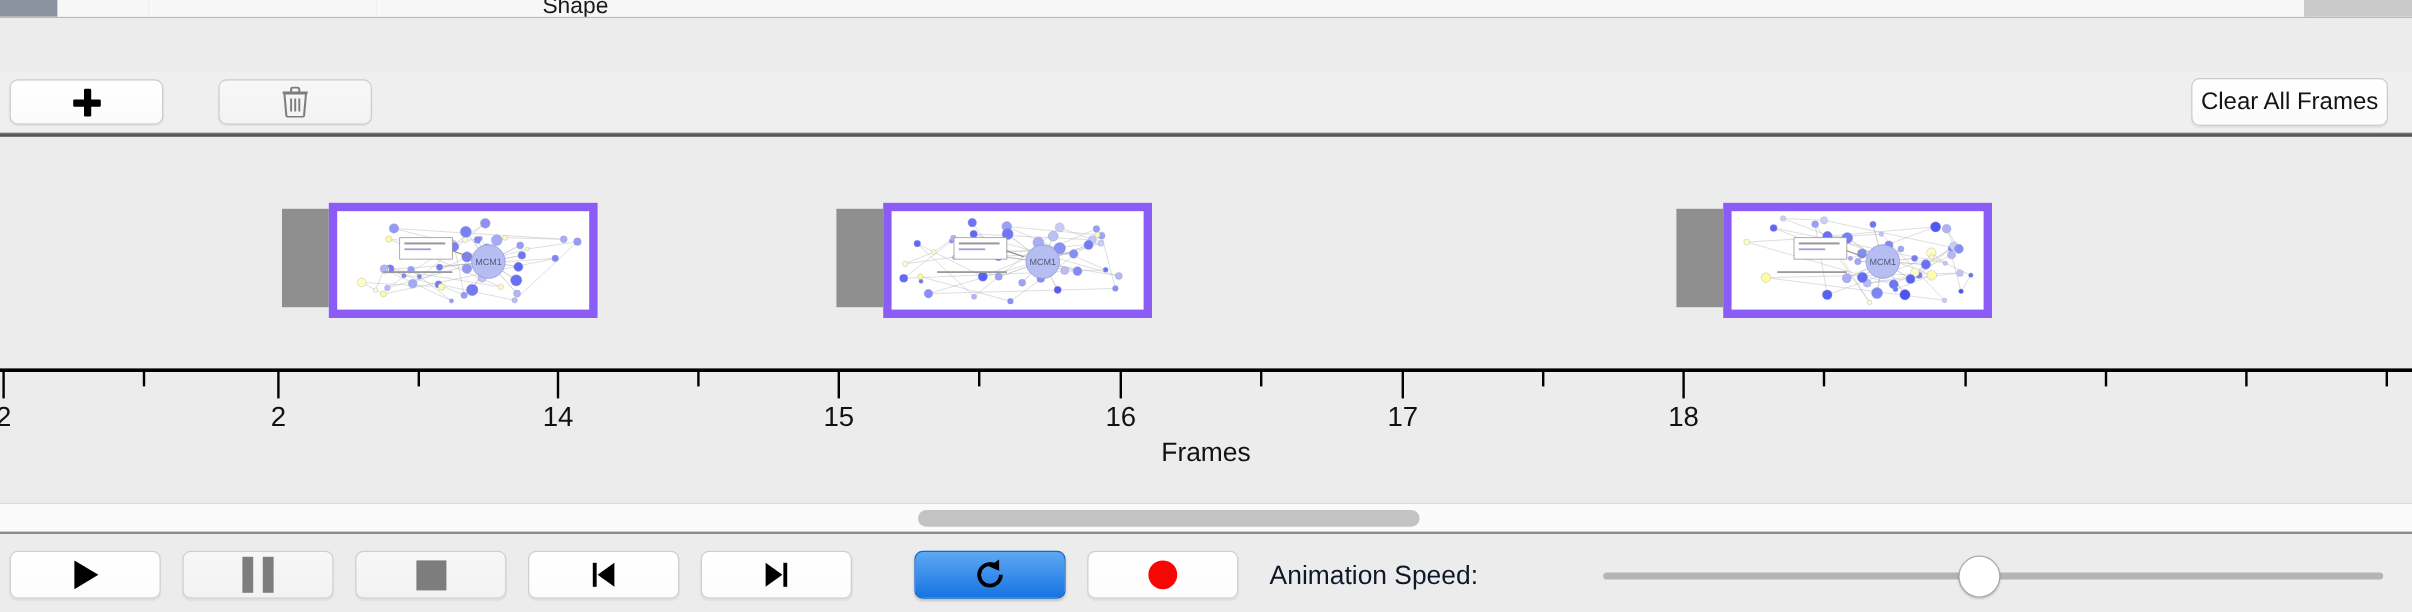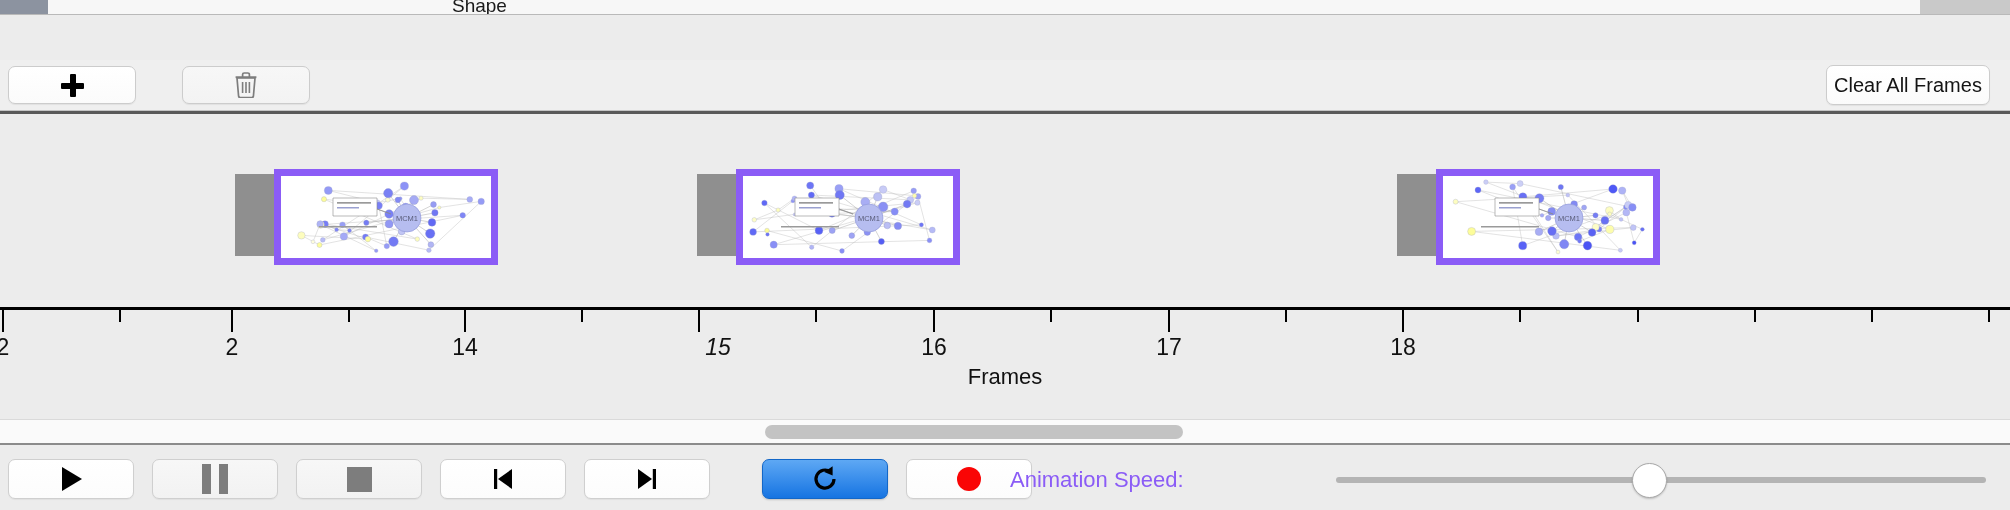--- a/index.html
+++ b/index.html
@@ -240,23 +240,23 @@
   .cb-play   { left: 8px;   width: 126px; }
   .cb-pause  { left: 152px; width: 126px; }
   .cb-stop   { left: 296px; width: 126px; }
   .cb-prev   { left: 440px; width: 126px; }
   .cb-next   { left: 584px; width: 126px; }
   .cb-loop   { left: 762px; width: 126px; }
   .cb-record { left: 906px; width: 126px; }
 
   .speed-label {
     position: absolute;
-    left: 1010px; top: 20px;
+    left: 1058px; top: 20px;
     font-size: 22px;
-    color: #8b5cf6;
+    color: #0f172a;
     white-space: nowrap;
   }
 
   .slider {
     position: absolute;
     left: 1336px; top: 30px;
     width: 650px; height: 6px;
   }
   .slider-track {
     position: absolute;
@@ -622,21 +622,21 @@
         <div class="tick major" style="left: 2px;"></div>
         <div class="tick-label" style="left: 3px;">2</div>
         <div class="tick minor" style="left: 119px;"></div>
         <div class="tick major" style="left: 231px;"></div>
         <div class="tick-label" style="left: 232px;">2</div>
         <div class="tick minor" style="left: 348px;"></div>
         <div class="tick major" style="left: 464px;"></div>
         <div class="tick-label" style="left: 465px;">14</div>
         <div class="tick minor" style="left: 581px;"></div>
         <div class="tick major" style="left: 698px;"></div>
-        <div class="tick-label" style="left: 718px; font-style: italic;">15</div>
+        <div class="tick-label" style="left: 699px;">15</div>
         <div class="tick minor" style="left: 815px;"></div>
         <div class="tick major" style="left: 933px;"></div>
         <div class="tick-label" style="left: 934px;">16</div>
         <div class="tick minor" style="left: 1050px;"></div>
         <div class="tick major" style="left: 1168px;"></div>
         <div class="tick-label" style="left: 1169px;">17</div>
         <div class="tick minor" style="left: 1285px;"></div>
         <div class="tick major" style="left: 1402px;"></div>
         <div class="tick-label" style="left: 1403px;">18</div>
         <div class="tick minor" style="left: 1519px;"></div>

